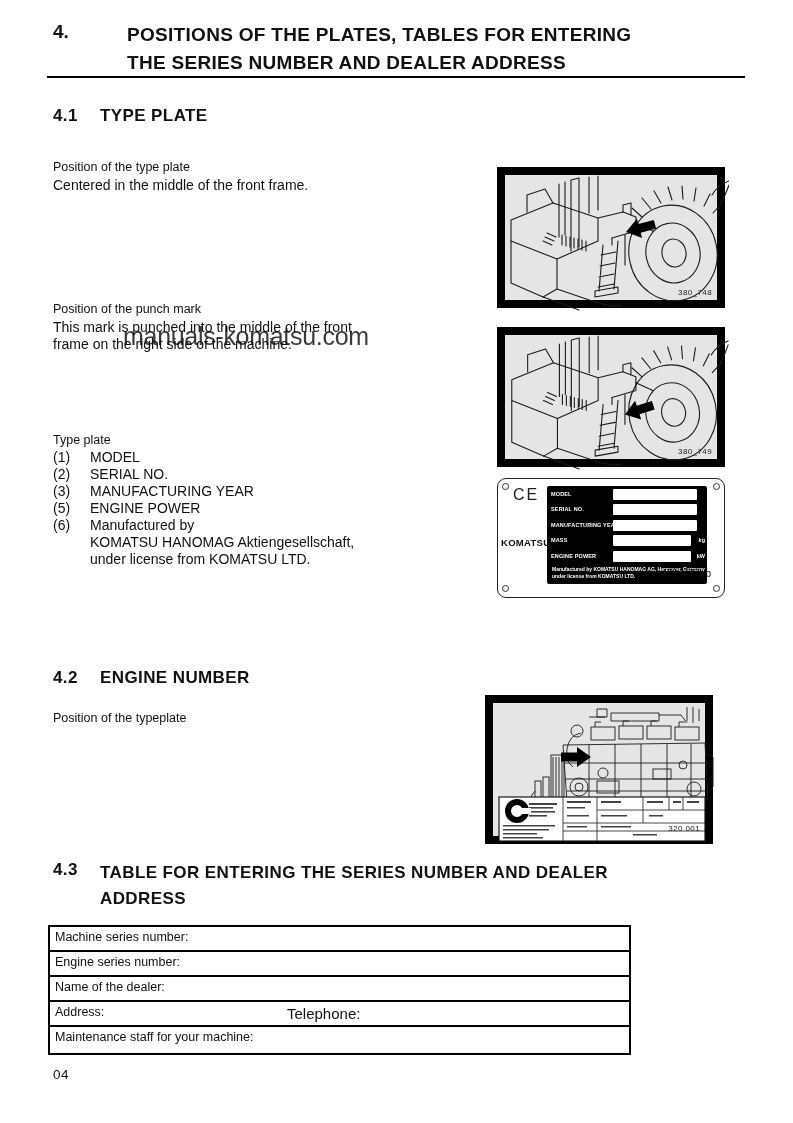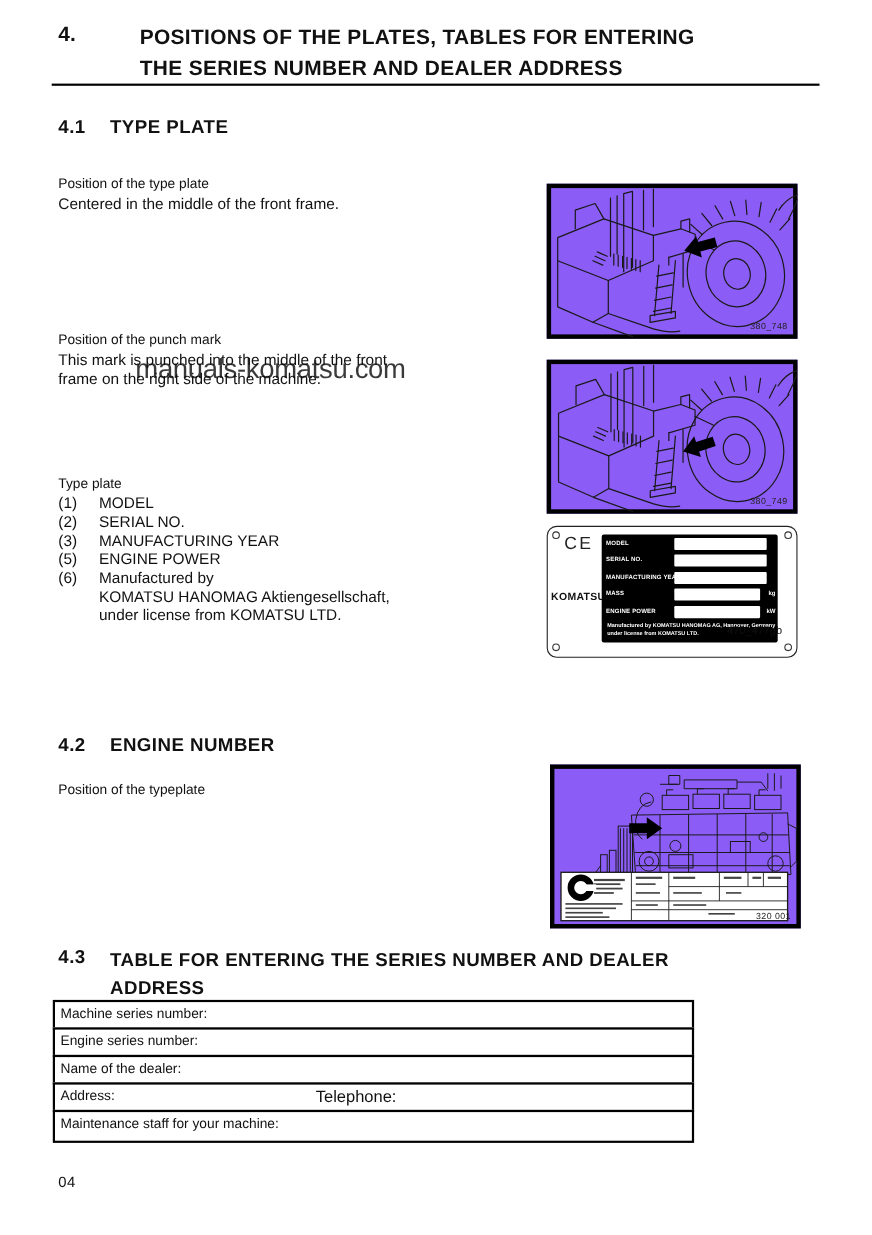--- a/index.html
+++ b/index.html
@@ -9,42 +9,42 @@
   .abs{position:absolute}
   
   .ch-num{left:53px;top:21px;font-size:19px;font-weight:700}
   .ch-title{left:127px;top:21px;font-size:19px;font-weight:700;line-height:28px;letter-spacing:.3px;white-space:nowrap}
   .rule{left:47px;top:76px;width:698px;height:2px;background:#000}
   .h2{font-size:17px;font-weight:700;letter-spacing:.4px;white-space:nowrap}
   .h2-title{line-height:26px}
   .sub{font-size:12.5px;font-weight:400;white-space:nowrap}
   .body{font-size:14px;line-height:17px;white-space:nowrap}
   
-  .fig{position:absolute;border:4px solid #000000;background:#8b5cf6}
+  .fig{position:absolute;border:8px solid #000000;background:#e5e5e5}
   .figlabel{position:absolute;right:5px;bottom:3px;font-size:8px;letter-spacing:.4px;color:#222}
   
   .wm{left:123px;top:322px;font-size:25px;letter-spacing:-.3px;color:rgba(15,15,15,.82);white-space:nowrap}
   
   .plate{position:absolute;left:497px;top:478px;width:228px;height:120px;
          border:1.4px solid #222;border-radius:9px;background:#fff}
   .hole{position:absolute;width:7px;height:7px;border:1.2px solid #333;border-radius:50%}
   .ce{position:absolute;left:15px;top:7px;font-size:16px;letter-spacing:2px;color:#222}
   .brand{position:absolute;left:3px;top:58px;font-size:9.5px;font-weight:700;letter-spacing:.3px}
   .panel{position:absolute;left:49px;top:7px;width:160px;height:98px;background:#000;border-radius:2px}
   .prow{position:absolute;left:0;width:100%;height:11px}
   .prow .plbl{position:absolute;left:4px;top:2px;font-size:5.5px;font-weight:700;color:#fff;letter-spacing:.15px;white-space:nowrap}
   .prow .pbox{position:absolute;top:0;left:66px;height:11px;background:#fff;border-radius:1px}
   .prow .punit{position:absolute;right:2px;top:2px;font-size:5.5px;font-weight:700;color:#fff}
   .pfooter{position:absolute;left:5px;top:80px;width:152px;font-size:5px;font-weight:700;
            line-height:6.8px;color:#fff;white-space:nowrap}
   .plate-figlabel{position:absolute;right:13px;bottom:18px;font-size:10px;color:#111}
   
   .snt{position:absolute;left:48px;top:909px;width:583px}
   .trow{position:relative;height:27px;border:2px solid #000;background:#fff;margin-top:-2px}
-  .trow:first-child{margin-top:0}
+  .trow:first-child{margin-top:16px}
   .trow.tall{height:30px}
   .trow .tlbl{position:absolute;left:5px;top:3px;font-size:12.5px;white-space:nowrap}
   .trow .tlbl2{position:absolute;left:237px;top:3px;font-size:15px;white-space:nowrap}
   .pageno{left:53px;top:1067px;font-size:13.5px;letter-spacing:.5px}
 </style>
 </head>
 <body>
 
 <svg width="0" height="0" style="position:absolute" aria-hidden="true">
   <defs>
@@ -212,21 +212,21 @@
       <div>under license from KOMATSU LTD.</div>
     </div>
   </div>
   <div class="plate-figlabel">470_477gb</div>
 </div>
 
 <div class="abs h2" style="left:53px;top:668px">4.2</div>
 <div class="abs h2" style="left:100px;top:668px">ENGINE NUMBER</div>
 <div class="abs sub" style="left:53px;top:711px">Position of the typeplate</div>
 
-<div class="fig" style="left:500px;top:695px;width:228px;height:149px">
+<div class="fig" style="left:485px;top:695px;width:228px;height:149px">
   <svg width="224" height="145" viewBox="0 0 224 145">
     <use href="#engine-art"></use>
     <use href="#fat-arrow" transform="translate(98 54) rotate(180)"></use>
     <use href="#engine-form"></use>
   </svg>
   <div class="figlabel">320 001</div>
 </div>
 
 <div class="abs h2" style="left:53px;top:860px">4.3</div>
 <div class="abs h2 h2-title" style="left:100px;top:860px">

